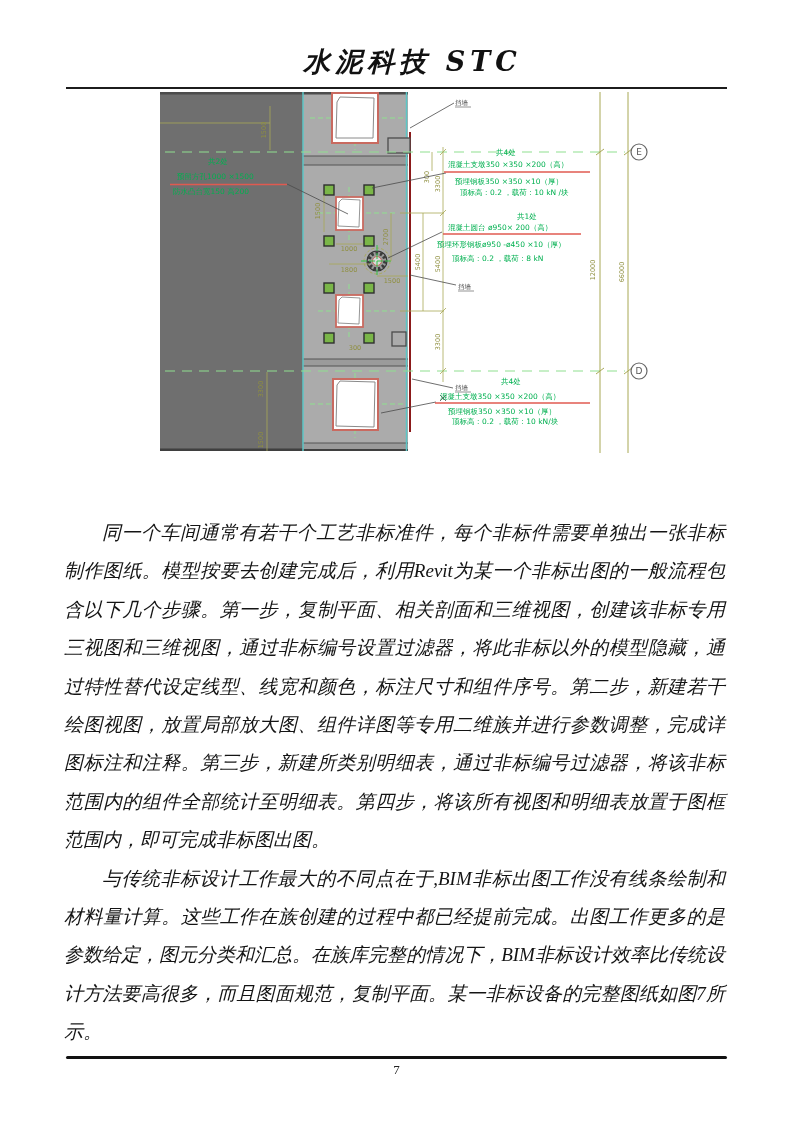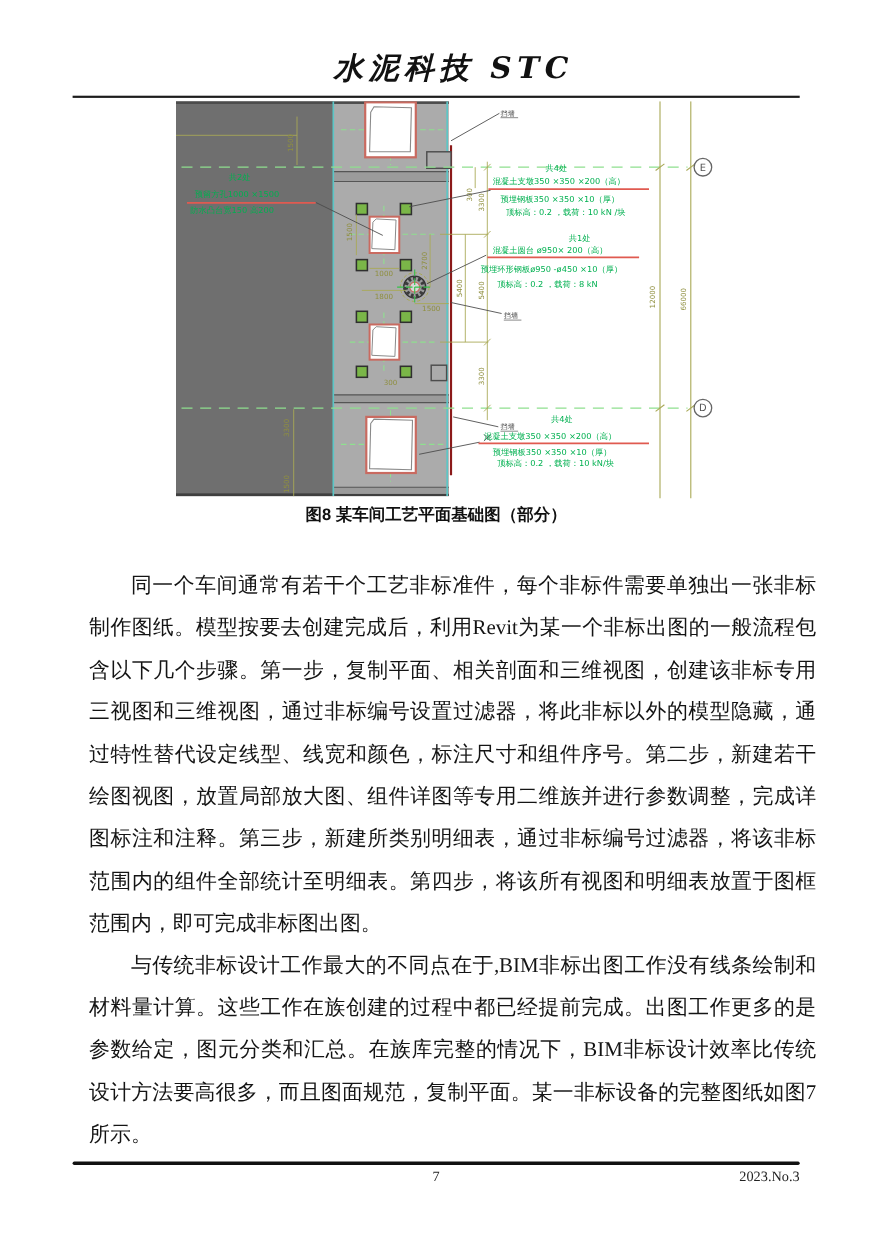--- a/index.html
+++ b/index.html
@@ -18,21 +18,21 @@
   .figure-caption{
     position:absolute;left:66px;top:459px;width:661px;text-align:center;
     font-family:"Liberation Sans","DejaVu Sans",sans-serif;font-weight:bold;
     font-size:15px;color:#111;
   }
   .section-heading{
     position:absolute;left:66px;top:483px;width:661px;margin:0;
     font-family:"Liberation Sans","DejaVu Sans",sans-serif;font-weight:bold;
     font-size:21px;color:#111;
   }
-  .body-text{position:absolute;left:81px;top:514px;width:661px;}
+  .body-text{position:absolute;left:64px;top:514px;width:661px;font-style:italic;}
   .body-text p{
     margin:0;text-indent:2em;text-align:justify;text-justify:inter-character;
     font-size:19px;line-height:38.4px;color:#141414;
   }
   .footer-rule{position:absolute;left:66px;top:1056px;width:661px;height:3px;background:#111;border-radius:2px;}
   .footer-page{position:absolute;left:66px;top:1062px;width:661px;text-align:center;font-size:13px;color:#222;}
   .footer-issue{position:absolute;left:66px;top:1062px;width:661px;text-align:right;font-size:13px;color:#222;}
   .cad-note{font-family:"DejaVu Sans",sans-serif;font-size:7.5px;fill:#00b050;}
   .cad-dim{font-family:"DejaVu Sans",sans-serif;font-size:6.5px;fill:#8f8f3f;}
   .cad-small{font-family:"DejaVu Sans",sans-serif;font-size:6.5px;fill:#4a4a4a;}
@@ -228,25 +228,23 @@
         <text class="cad-small" x="295" y="13">挡墙</text>
         <line x1="295" y1="15" x2="311" y2="15" stroke="#4a4a4a" stroke-width="0.6"></line>
         <text class="cad-small" x="298" y="197">挡墙</text>
         <line x1="298" y1="199" x2="314" y2="199" stroke="#4a4a4a" stroke-width="0.6"></line>
         <text class="cad-small" x="295" y="298">挡墙</text>
         <line x1="295" y1="300" x2="311" y2="300" stroke="#4a4a4a" stroke-width="0.6"></line>
       </g>
     </svg>
   </div>
 
-  <div class="figure-caption">图8 某车间工艺平面基础图（部分）</div>
 
 
   <div class="body-text">
     <p>同一个车间通常有若干个工艺非标准件，每个非标件需要单独出一张非标制作图纸。模型按要去创建完成后，利用Revit为某一个非标出图的一般流程包含以下几个步骤。第一步，复制平面、相关剖面和三维视图，创建该非标专用三视图和三维视图，通过非标编号设置过滤器，将此非标以外的模型隐藏，通过特性替代设定线型、线宽和颜色，标注尺寸和组件序号。第二步，新建若干绘图视图，放置局部放大图、组件详图等专用二维族并进行参数调整，完成详图标注和注释。第三步，新建所类别明细表，通过非标编号过滤器，将该非标范围内的组件全部统计至明细表。第四步，将该所有视图和明细表放置于图框范围内，即可完成非标图出图。</p>
     <p>与传统非标设计工作最大的不同点在于,BIM非标出图工作没有线条绘制和材料量计算。这些工作在族创建的过程中都已经提前完成。出图工作更多的是参数给定，图元分类和汇总。在族库完整的情况下，BIM非标设计效率比传统设计方法要高很多，而且图面规范，复制平面。某一非标设备的完整图纸如图7所示。</p>
   </div>
 
   <div class="footer-rule"></div>
   <div class="footer-page">7</div>
-  <div class="footer-issue">2023.No.3</div>
 
 </div>
 
 </body></html>

